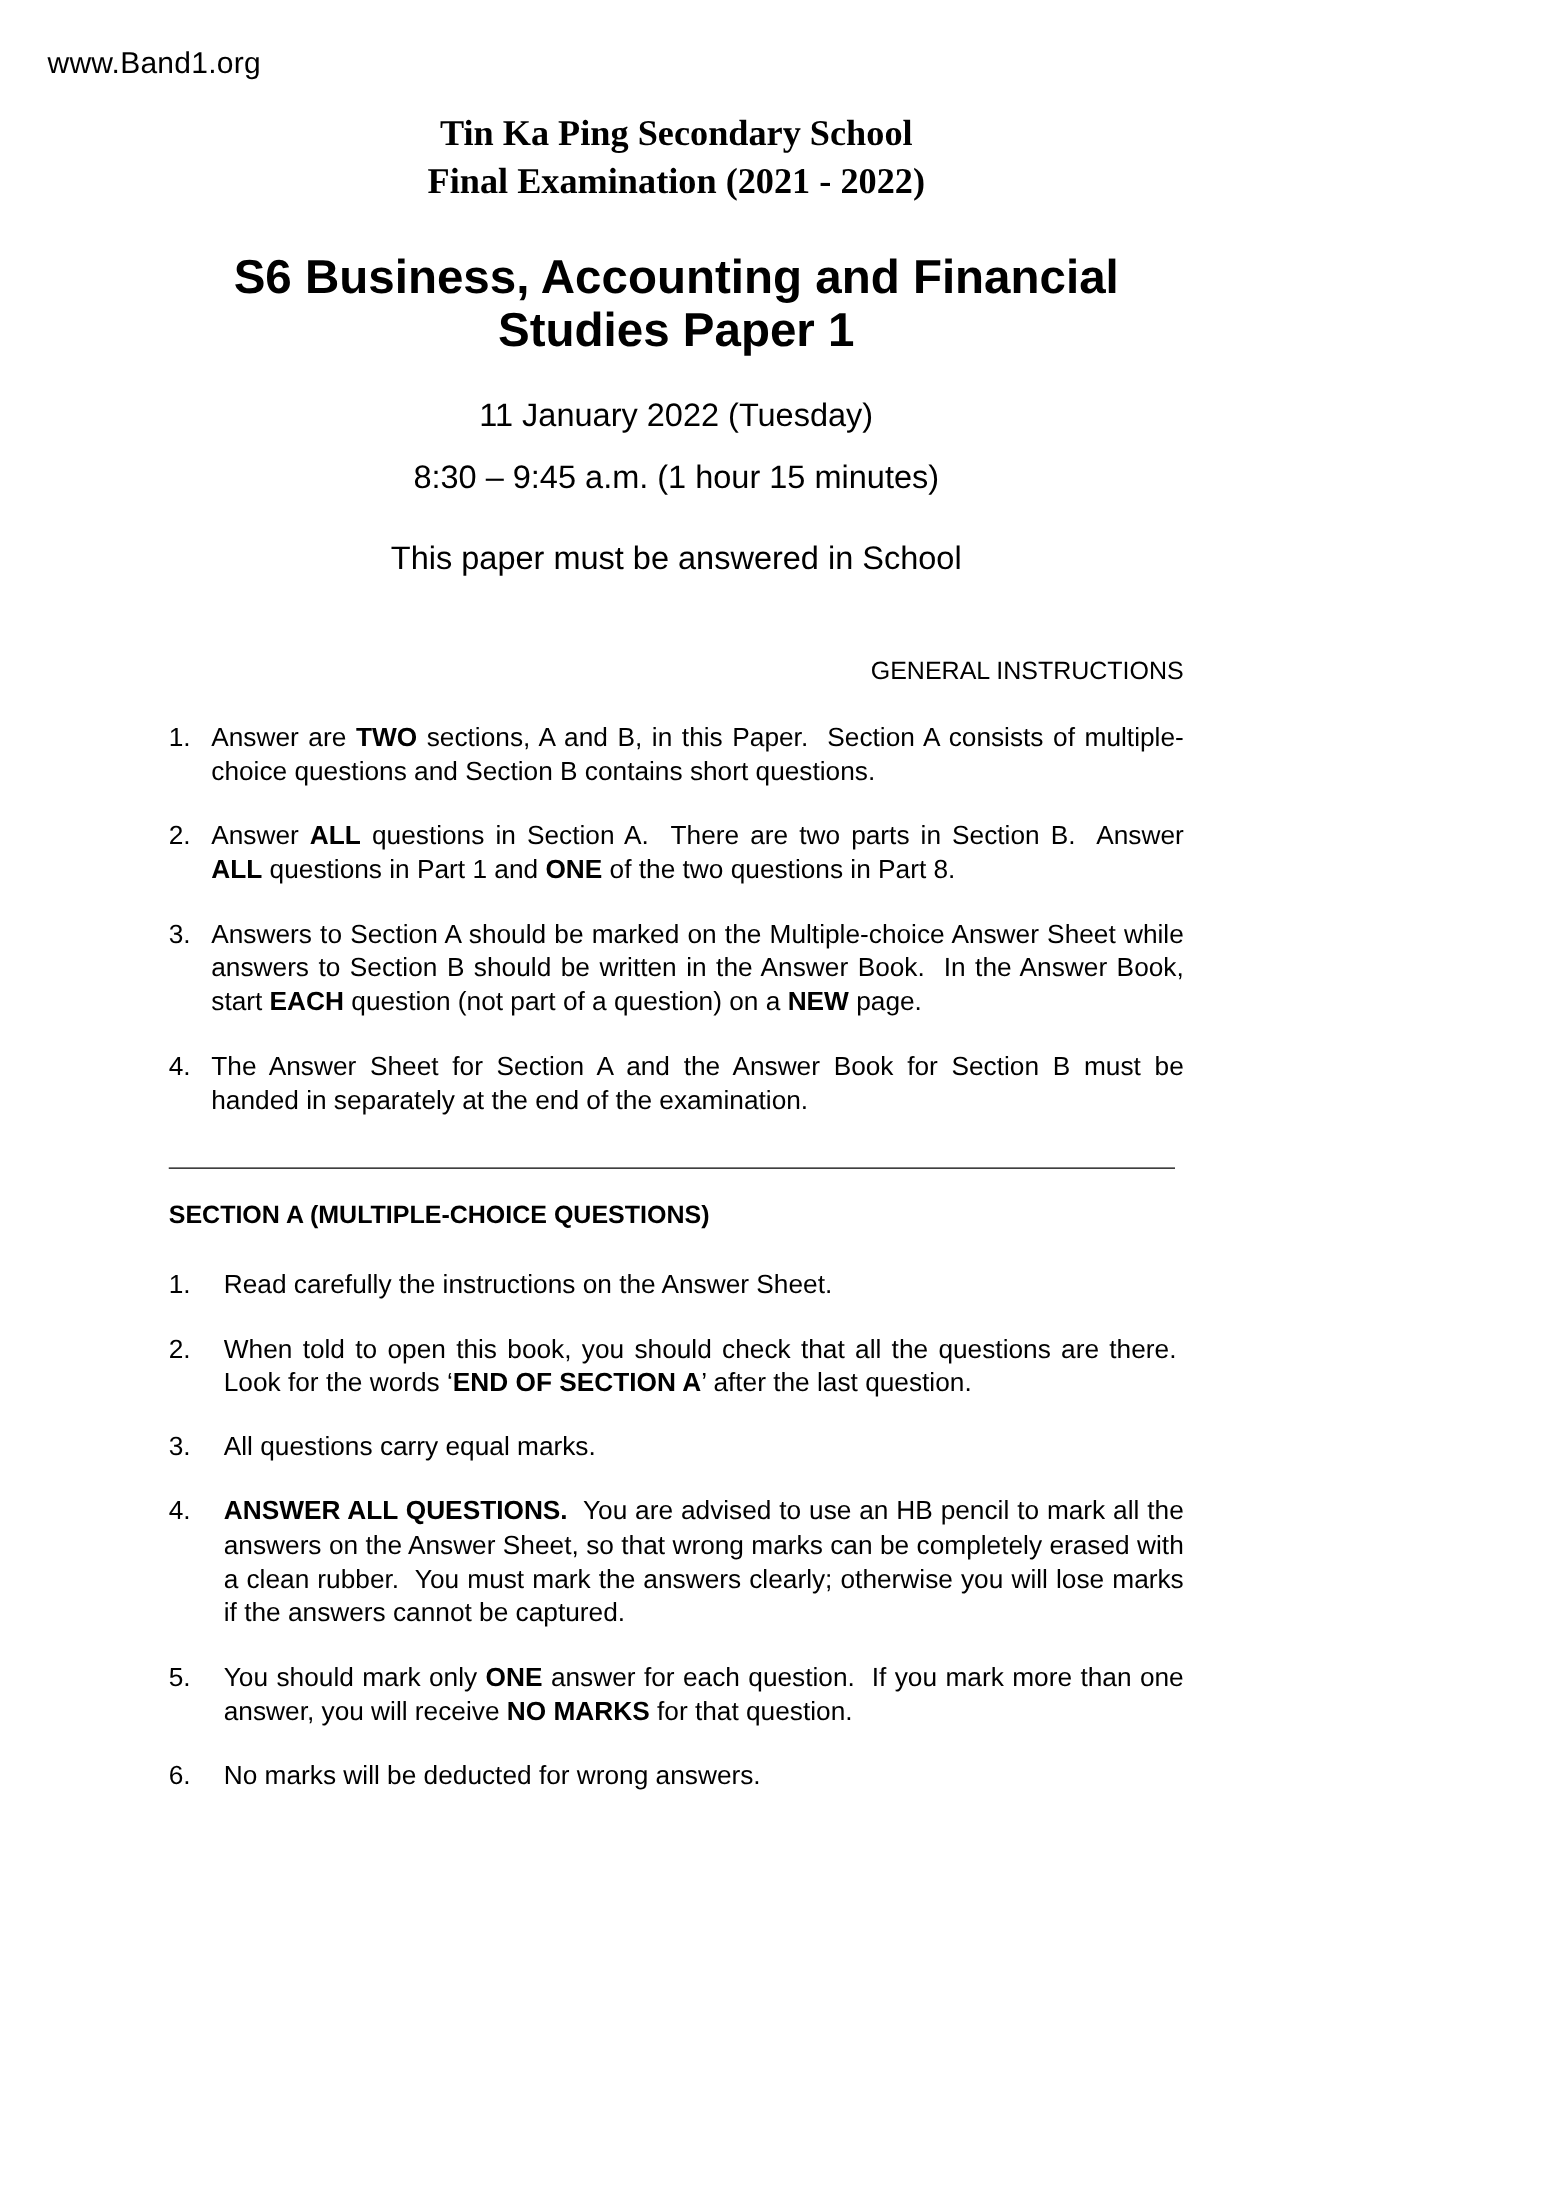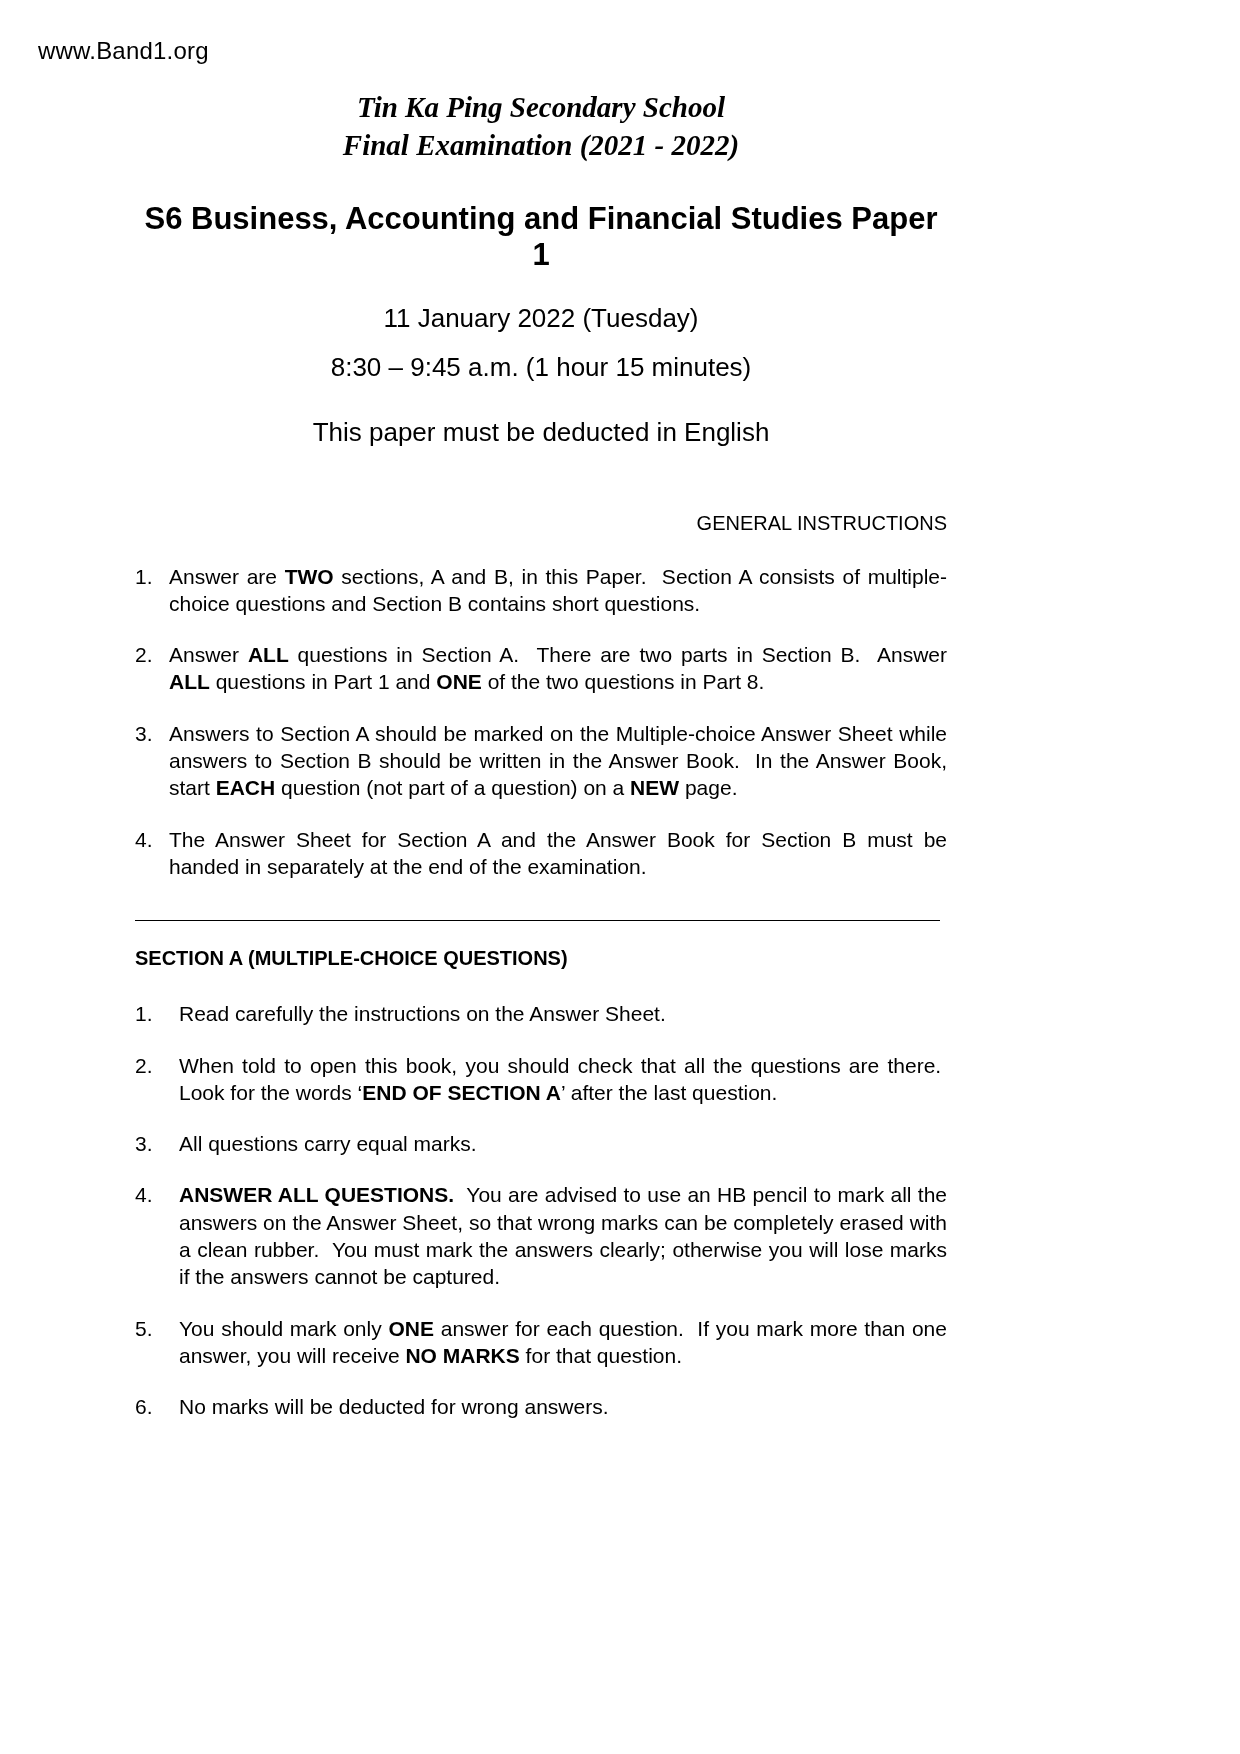--- a/index.html
+++ b/index.html
@@ -19,25 +19,24 @@
     margin-left:135px;
     width:812px;
     padding-top:88px;
   }
   .header { text-align:center; }
   .serif-title {
     font-family:"Liberation Serif", serif;
     font-weight:bold;
     font-size:29px;
     line-height:1.32;
-    font-style:italic;
   }
   .paper-title {
     font-weight:bold;
-    font-size:31px;
+    font-size:38px;
     margin-top:36px;
   }
   .exam-date { font-size:26px; margin-top:30px; }
   .exam-time { font-size:26px; margin-top:18px; }
   .language-note { font-size:26px; margin-top:34px; }
 
   .gi-heading {
     font-size:20px;
     margin-top:64px;
     text-align:right;
@@ -82,21 +81,21 @@
 <div class="watermark">www.Band1.org</div>
 
 <div class="content">
 
   <div class="header">
     <div class="serif-title">Tin Ka Ping Secondary School</div>
     <div class="serif-title">Final Examination (2021 - 2022)</div>
     <div class="paper-title">S6 Business, Accounting and Financial Studies Paper 1</div>
     <div class="exam-date">11 January 2022 (Tuesday)</div>
     <div class="exam-time">8:30 – 9:45 a.m. (1 hour 15 minutes)</div>
-    <div class="language-note">This paper must be deducted in English</div>
+    <div class="language-note">This paper must be answered in School</div>
   </div>
 
   <div class="gi-heading">GENERAL INSTRUCTIONS</div>
 
   <div class="olist gi">
     <div class="li">
       <div class="num">1.</div>
       <div class="txt"><span>Answer are </span><b>TWO</b><span> sections, A and B, in this Paper.&nbsp; Section A consists of multiple-choice questions and Section B contains short questions.</span></div>
     </div>
     <div class="li">

